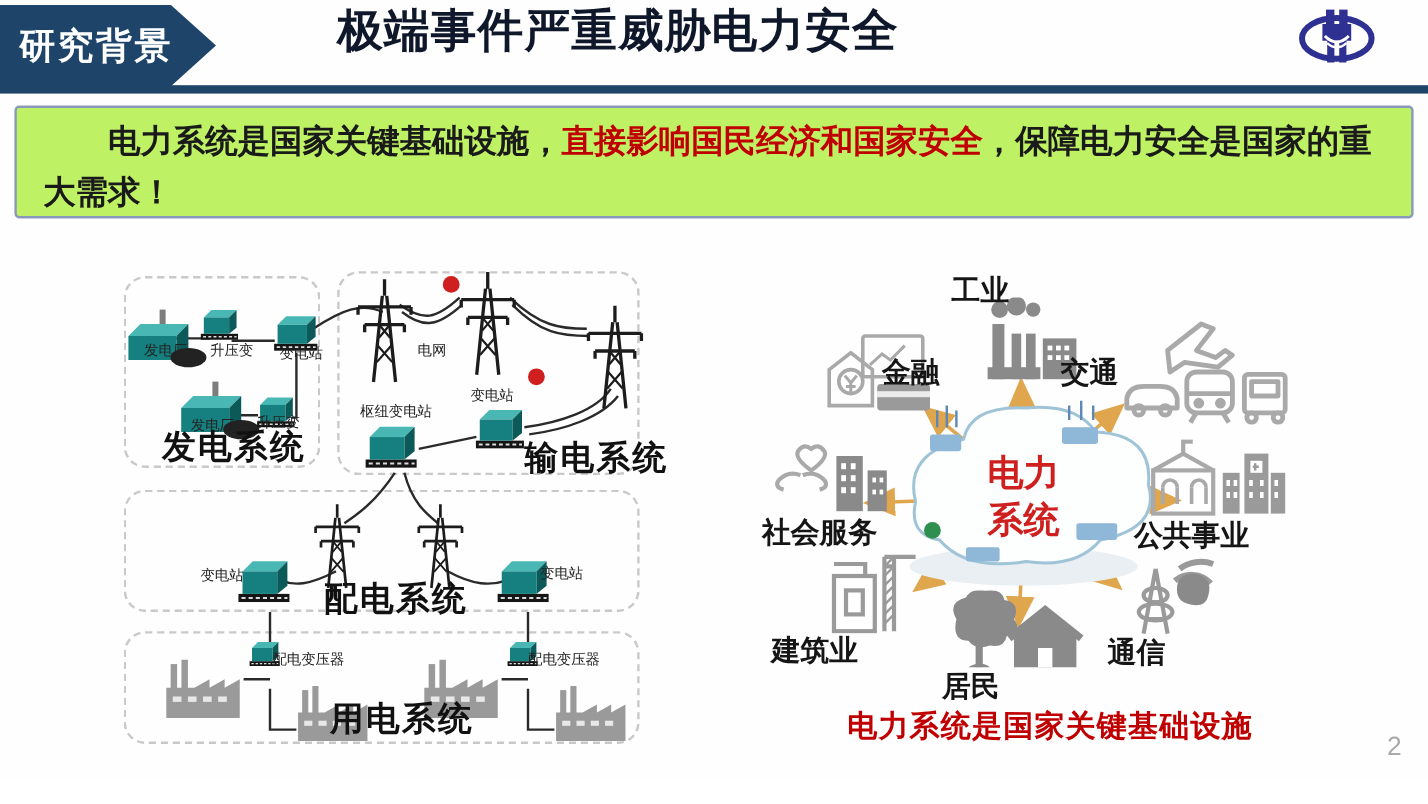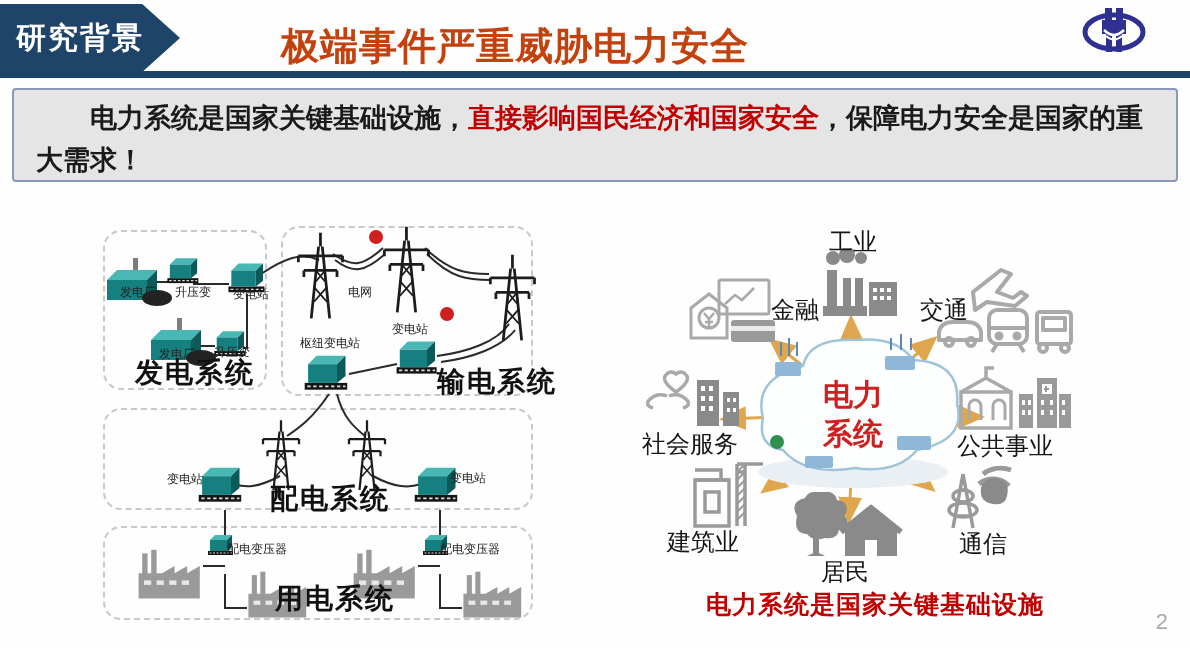--- a/index.html
+++ b/index.html
@@ -6,46 +6,46 @@
   html,body { background:#ffffff; }
   body { font-family:"Liberation Sans", sans-serif; }
   .slide { position:relative; width:1190px; height:649px; background:#fefefe; overflow:hidden; }
 
   
   .badge { position:absolute; left:0; top:4px; width:180px; height:68px;
            background:#1e4569; color:#fff; display:flex; align-items:center;
            padding-left:16px; font-size:30px; font-weight:bold; letter-spacing:2px;
            clip-path:polygon(0 0, 79% 0, 100% 50%, 79% 100%, 0 100%); z-index:3; }
   .header-rule { position:absolute; left:0; top:71px; width:1190px; height:7px; background:#1e4569; z-index:2; }
-  .page-title { position:absolute; left:235px; top:21px; width:560px; text-align:center;
-                font-size:38px; font-weight:bold; color:#c2410c; letter-spacing:1px; }
+  .page-title { position:absolute; left:235px; top:0; width:560px; text-align:center;
+                font-size:38px; font-weight:bold; color:#0f172a; letter-spacing:1px; }
   .logo { position:absolute; left:1082px; top:4px; }
 
   
   .intro-box { position:absolute; left:12px; top:88px; width:1166px; height:94px;
-               border:2px solid #8a99bb; border-radius:4px; background:#e5e5e5;
+               border:2px solid #8a99bb; border-radius:4px; background:#bef264;
                padding:8px 22px 0 22px; }
   .intro-box p { font-size:27px; font-weight:bold; color:#1a1a1a; line-height:1.55; text-indent:2em; }
   .intro-red { color:#c00000; }
 
   
   .chain { position:absolute; left:95px; top:222px; width:470px; height:432px; }
   .dash-box { position:absolute; border:2px dashed #c9c9c9; border-radius:18px; }
   .box-gen   { left:8px;   top:8px;   width:164px; height:160px; }
   .box-trans { left:186px; top:4px;   width:252px; height:170px; }
   .box-dist  { left:8px;   top:186px; width:430px; height:102px; }
   .box-cons  { left:8px;   top:304px; width:430px; height:94px;  }
   .chain-svg { position:absolute; left:0; top:0; }
   .mini-label { position:absolute; font-size:12px; color:#222; text-align:center; white-space:nowrap; }
   .sys-title  { position:absolute; font-size:28px; font-weight:bold; color:#111; text-align:center; white-space:nowrap; letter-spacing:2px; }
 
   
   .eco { position:absolute; left:635px; top:220px; width:470px; height:392px; }
   .eco-svg { position:absolute; left:0; top:0; }
-  .sector-label { position:absolute; font-size:24px; font-weight:normal; color:#151515; text-align:center; white-space:nowrap; }
+  .sector-label { position:absolute; font-size:24px; font-weight:bold; color:#151515; white-space:nowrap; }
   .center-label { position:absolute; left:168px; top:155px; width:100px; text-align:center;
                   font-size:30px; font-weight:bold; color:#cf2020; line-height:1.3; }
   .eco-icon { position:absolute; }
   .caption { position:absolute; left:690px; top:588px; width:370px; text-align:center;
              font-size:25px; font-weight:bold; color:#c00000; letter-spacing:1px; }
 
   .page-num { position:absolute; right:22px; bottom:14px; font-size:22px; color:#a9a9a9; }
 </style>
 </head>
 <body>

